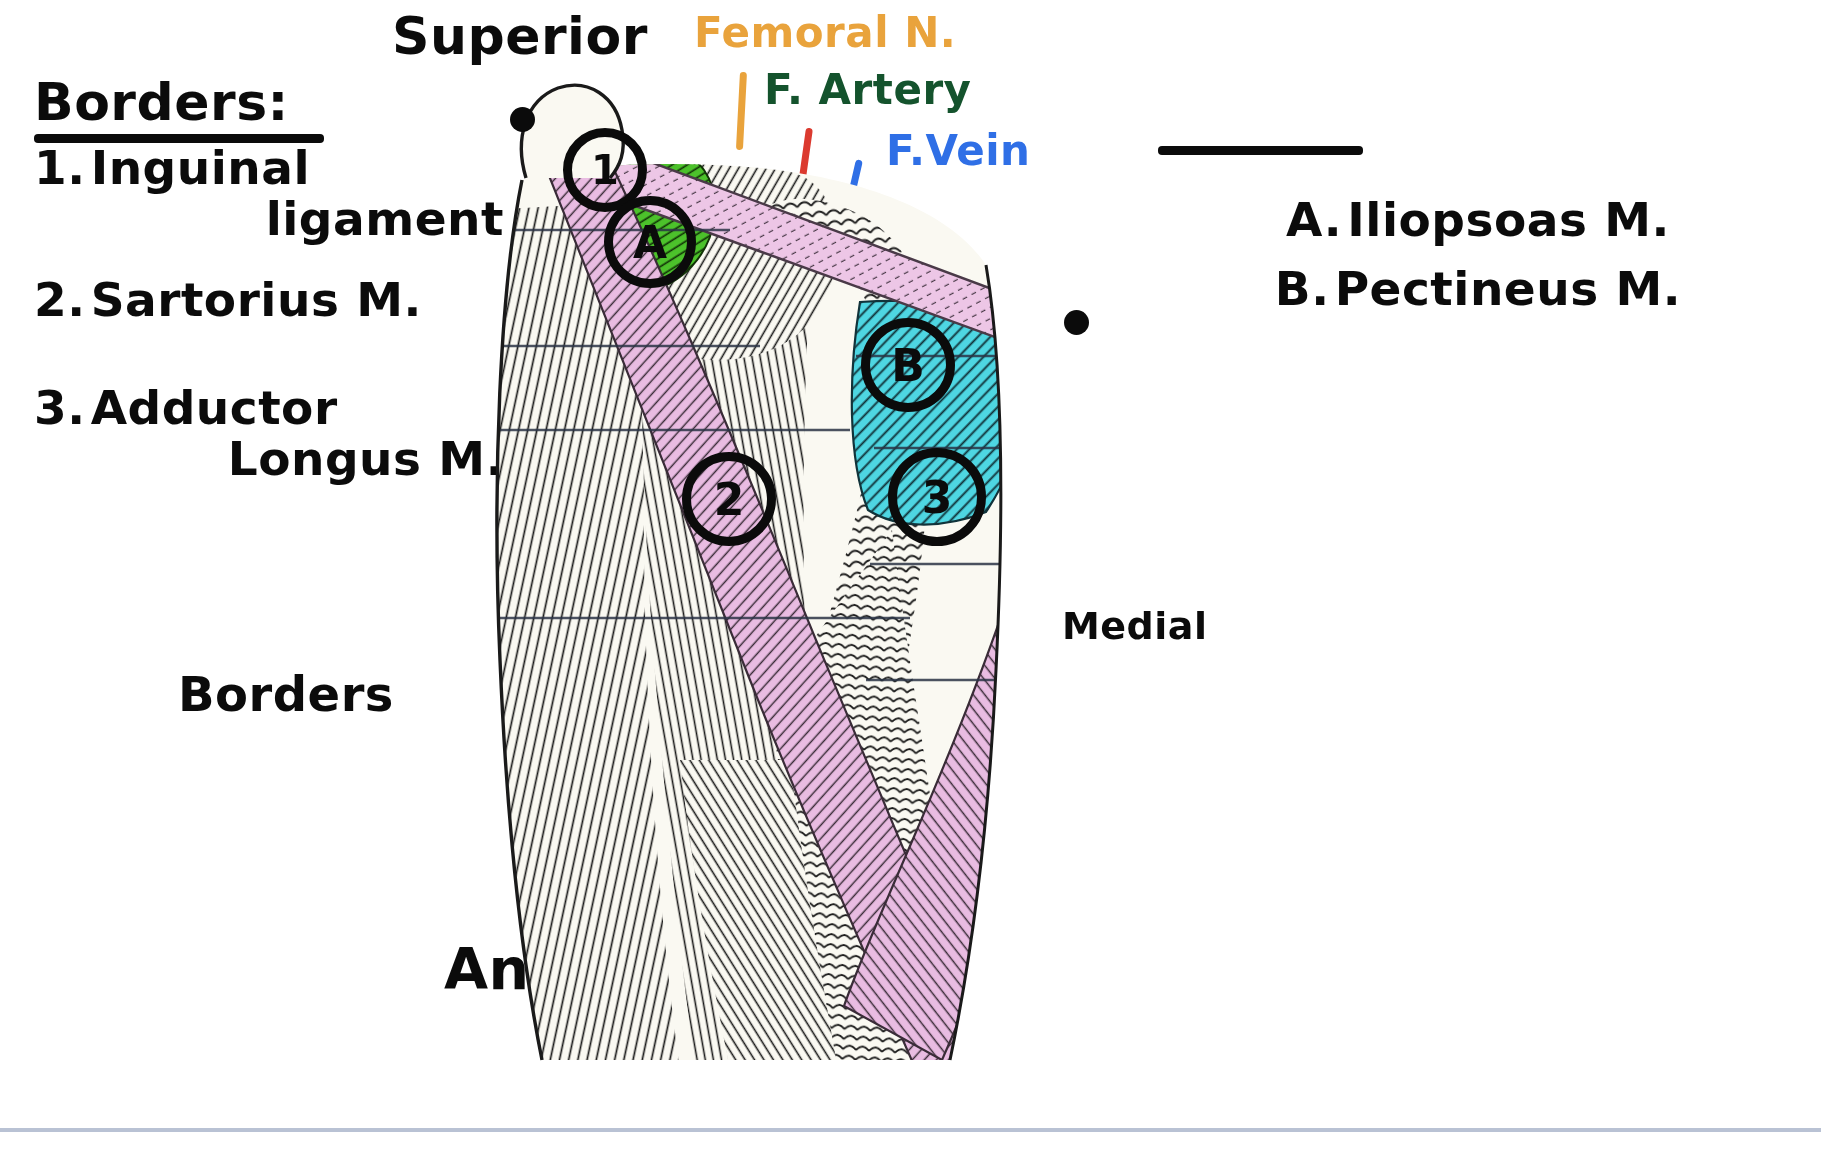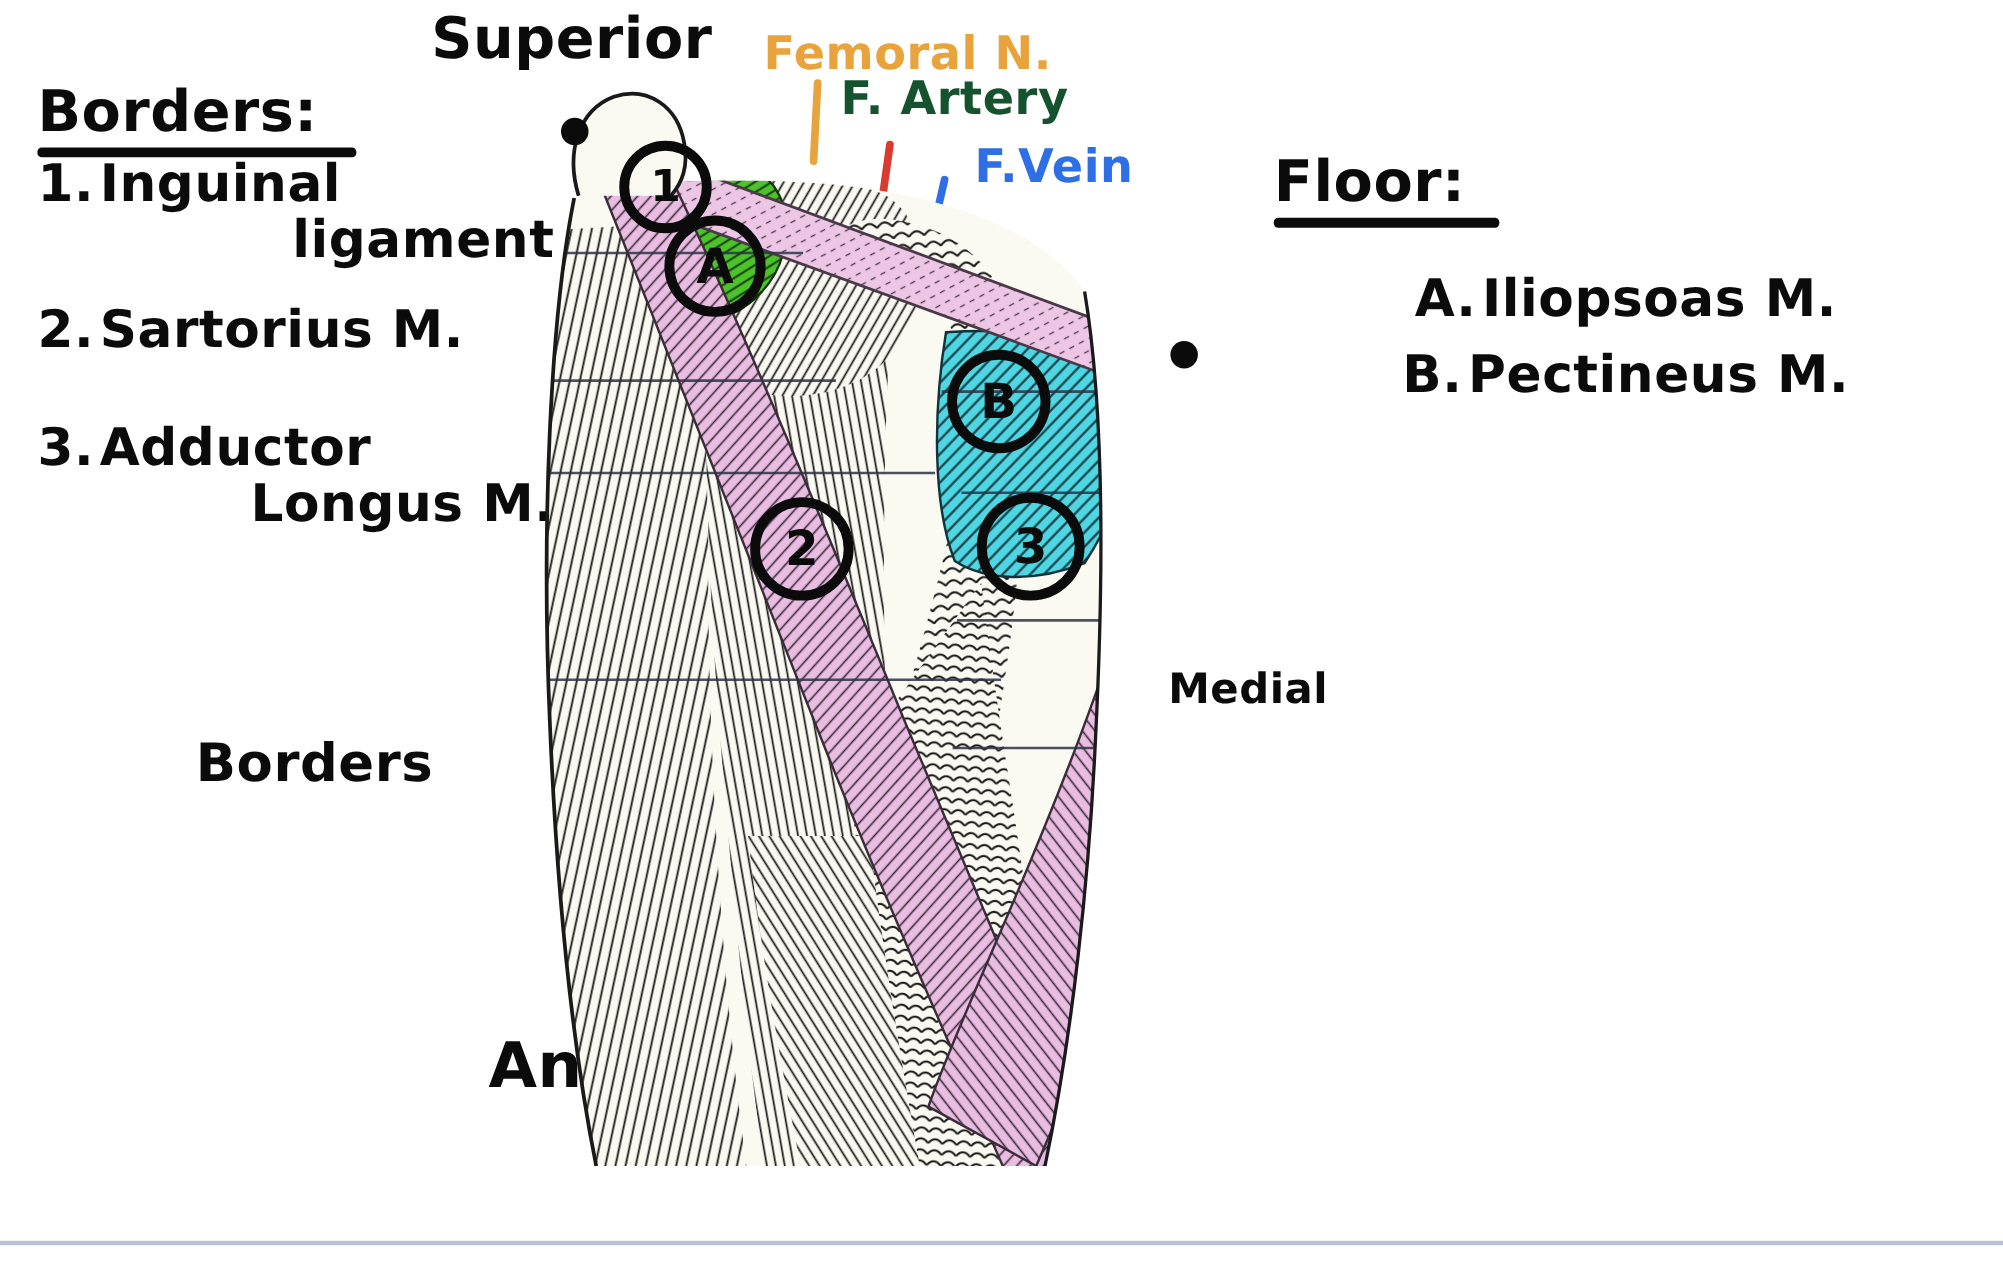--- a/index.html
+++ b/index.html
@@ -28,21 +28,21 @@
 
   
   #label-superior{position:absolute;left:392px;top:6px;font-size:52px;}
   #label-lateral{position:absolute;left:178px;top:666px;font-size:48px;}
   #label-medial{position:absolute;left:1062px;top:604px;font-size:38px;}
   #label-anterior-thigh{position:absolute;left:444px;top:936px;font-size:57px;}
 
   
   .c-ann{position:absolute;font-family:"DejaVu Sans",sans-serif;font-weight:bold;
          white-space:pre;letter-spacing:.5px;}
-  #ann-femoral-n{left:694px;top:24px;font-size:42px;color:#E9A33C;}
+  #ann-femoral-n{left:694px;top:8px;font-size:42px;color:#E9A33C;}
   #ann-f-artery{left:764px;top:65px;font-size:42px;color:#14532d;}
   #ann-f-vein{left:886px;top:126px;font-size:42px;color:#2F6FE6;}
   .tick{position:absolute;width:7px;border-radius:4px;transform-origin:50% 0;}
   #tick-n{left:740px;top:72px;height:78px;background:#E9A33C;transform:rotate(3deg);}
   #tick-a{left:806px;top:128px;height:62px;background:#DB3A2F;transform:rotate(8deg);}
   #tick-v{left:856px;top:160px;height:58px;background:#2F6FE6;transform:rotate(13deg);}
 
   
   #anatomy{position:absolute;left:430px;top:60px;width:700px;height:1010px;}
   #anatomy svg{display:block;}
@@ -90,21 +90,20 @@
       <div class="item" style="margin-top:58px;">
         <span class="hand listline">3.</span>
         <span class="hand listline">Adductor</span>
         <span class="hand listline cont">Longus M.</span>
       </div>
 
     </div>
   </div>
 
   <div id="floor-block">
-    <div class="hand hdr">Floor:</div>
     <div class="hdr-ul" id="floor-underline"></div>
     <div id="floor-items">
       <div class="item">
         <span class="hand listline">A.</span>
         <span class="hand listline">Iliopsoas M.</span>
       </div>
       <div class="item">
         <span class="hand listline">B.</span>
         <span class="hand listline">Pectineus M.</span>
       </div>

